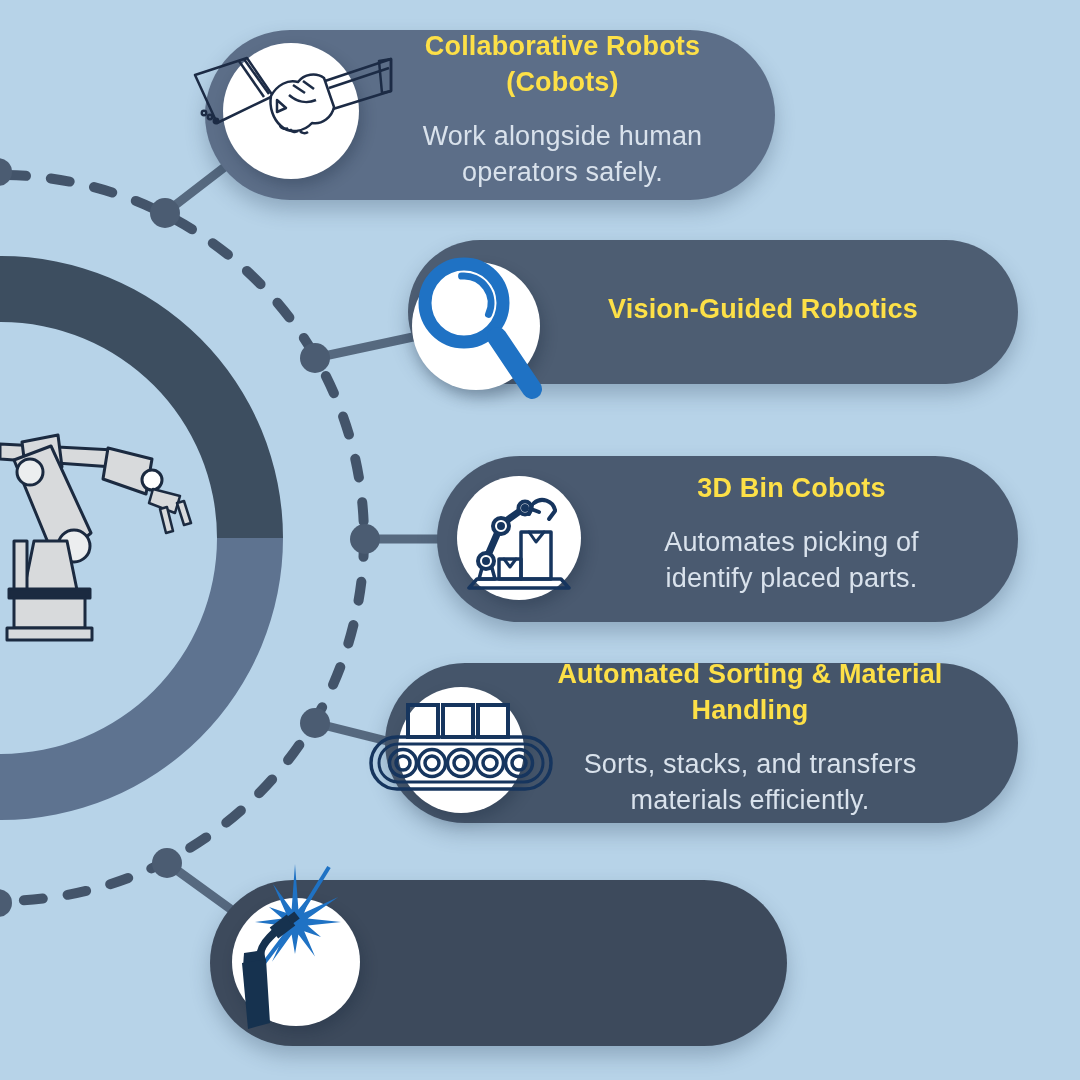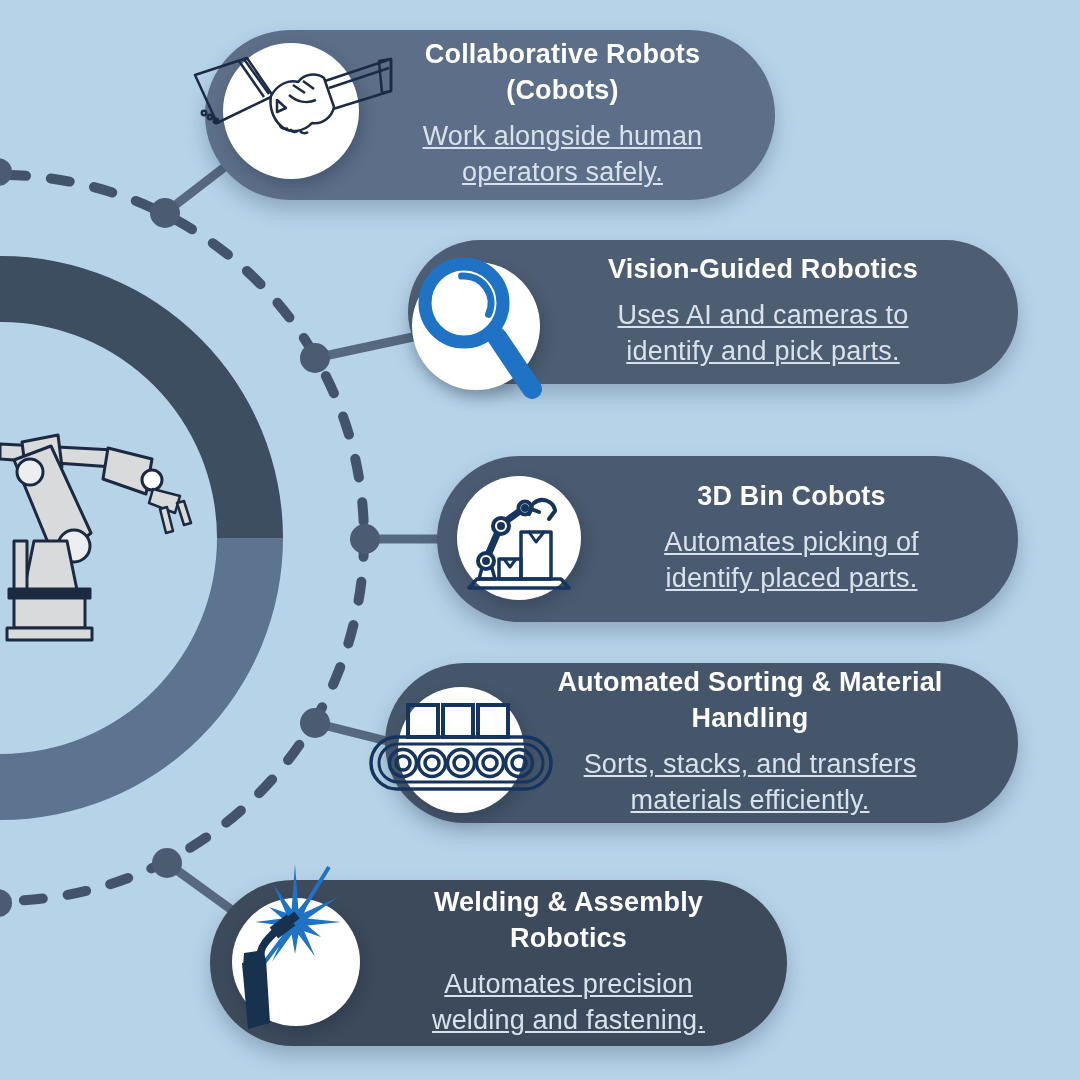--- a/index.html
+++ b/index.html
@@ -18,26 +18,26 @@
   .icon-circle{
     position:absolute;inset:0;border-radius:50%;background:#ffffff;
     box-shadow:4px 7px 14px rgba(15,30,50,.25);
   }
   .icon-art{position:absolute;overflow:visible;}
   .card-text{
     position:absolute;top:0;bottom:0;display:flex;flex-direction:column;
     justify-content:center;align-items:center;text-align:center;z-index:2;
   }
   .card-title{
-    color:#ffffff;font-weight:700;font-size:27px;line-height:36px;
+    color:#fde047;font-weight:700;font-size:27px;line-height:36px;
     letter-spacing:.2px;margin:0 auto 6px auto;
   }
   .card-body{
     color:#d9e2ec;font-weight:400;font-size:27px;line-height:36px;
-    letter-spacing:.2px;margin:4px auto;text-decoration:underline;
+    letter-spacing:.2px;margin:12px auto;
   }
   
   #card-1{left:205px;top:30px;width:570px;height:170px;}
   #card-1 .icon-wrap{left:18px;top:13px;width:136px;height:136px;}
   #card-1 .card-text{left:170px;right:25px;}
   #card-1 .card-title{max-width:380px;}
   #card-1 .card-body{max-width:340px;}
 
   #card-2{left:408px;top:240px;width:610px;height:144px;}
   #card-2 .icon-wrap{left:4px;top:22px;width:128px;height:128px;}
@@ -161,21 +161,20 @@
       <svg class="icon-art" style="left:-12px;top:-20px;width:150px;height:165px;" viewBox="0 0 150 165">
         <g stroke="#1f72c4" fill="none">
           <circle cx="64" cy="61" r="39" stroke-width="13"></circle>
           <path d="M61.6,34.1 A27,27 0 0 1 88.5,72.4" stroke-width="7" stroke-linecap="round"></path>
           <line x1="97" y1="95" x2="132" y2="147" stroke-width="20" stroke-linecap="round"></line>
         </g>
       </svg>
     </div>
     <div class="card-text">
       <div class="card-title">Vision-Guided Robotics</div>
-      <div class="card-body">Uses AI and cameras to identify and pick parts.</div>
     </div>
   </div>
 
   <div class="card" id="card-3" style="background: rgb(74, 90, 112);">
     <div class="icon-wrap">
       <div class="icon-circle"></div>
       <svg class="icon-art" style="left:2px;top:4px;width:120px;height:120px;" viewBox="0 0 120 120">
         <g fill="none" stroke="#16355e" stroke-width="4" stroke-linecap="round" stroke-linejoin="round">
 
           <rect x="62" y="52" width="30" height="47" stroke-width="3.5"></rect>
@@ -249,19 +248,15 @@
 
         <g>
           <path d="M48,112 C46,100 50,92 58,84 L65,77" fill="none" stroke="#16324f" stroke-width="8" stroke-linecap="round"></path>
           <line x1="62" y1="80" x2="79" y2="67" stroke="#16324f" stroke-width="14"></line>
           <line x1="77" y1="68" x2="85" y2="62" stroke="#16324f" stroke-width="9"></line>
           <polygon points="32,100 52,97 54,110 31,114" fill="#16324f"></polygon>
           <polygon points="30,110 54,106 58,170 36,176" fill="#16324f"></polygon>
         </g>
       </svg>
     </div>
-    <div class="card-text">
-      <div class="card-title">Welding &amp; Assembly Robotics</div>
-      <div class="card-body">Automates precision welding and fastening.</div>
-    </div>
   </div>
 
 </div>
 
 </body></html>

